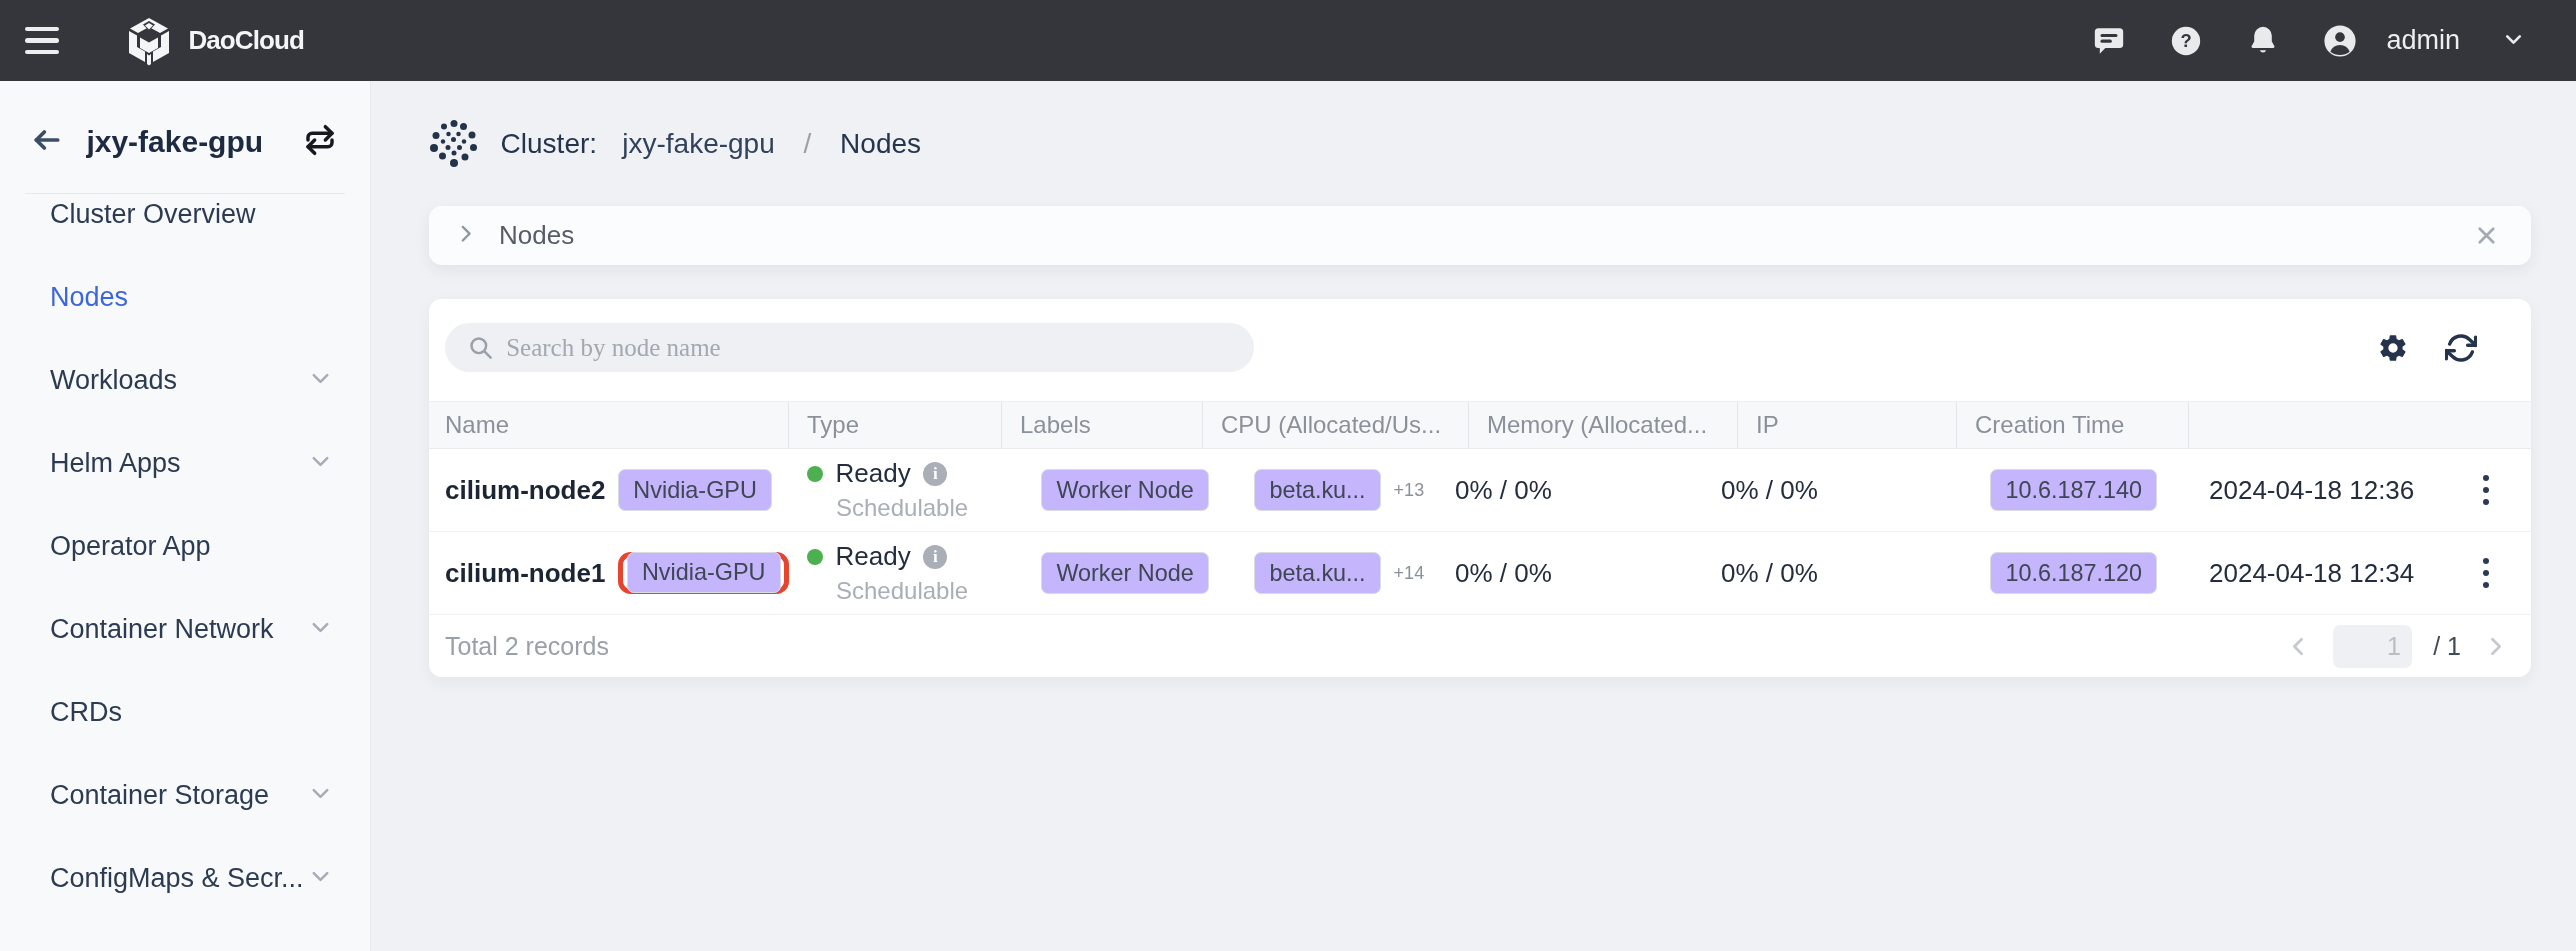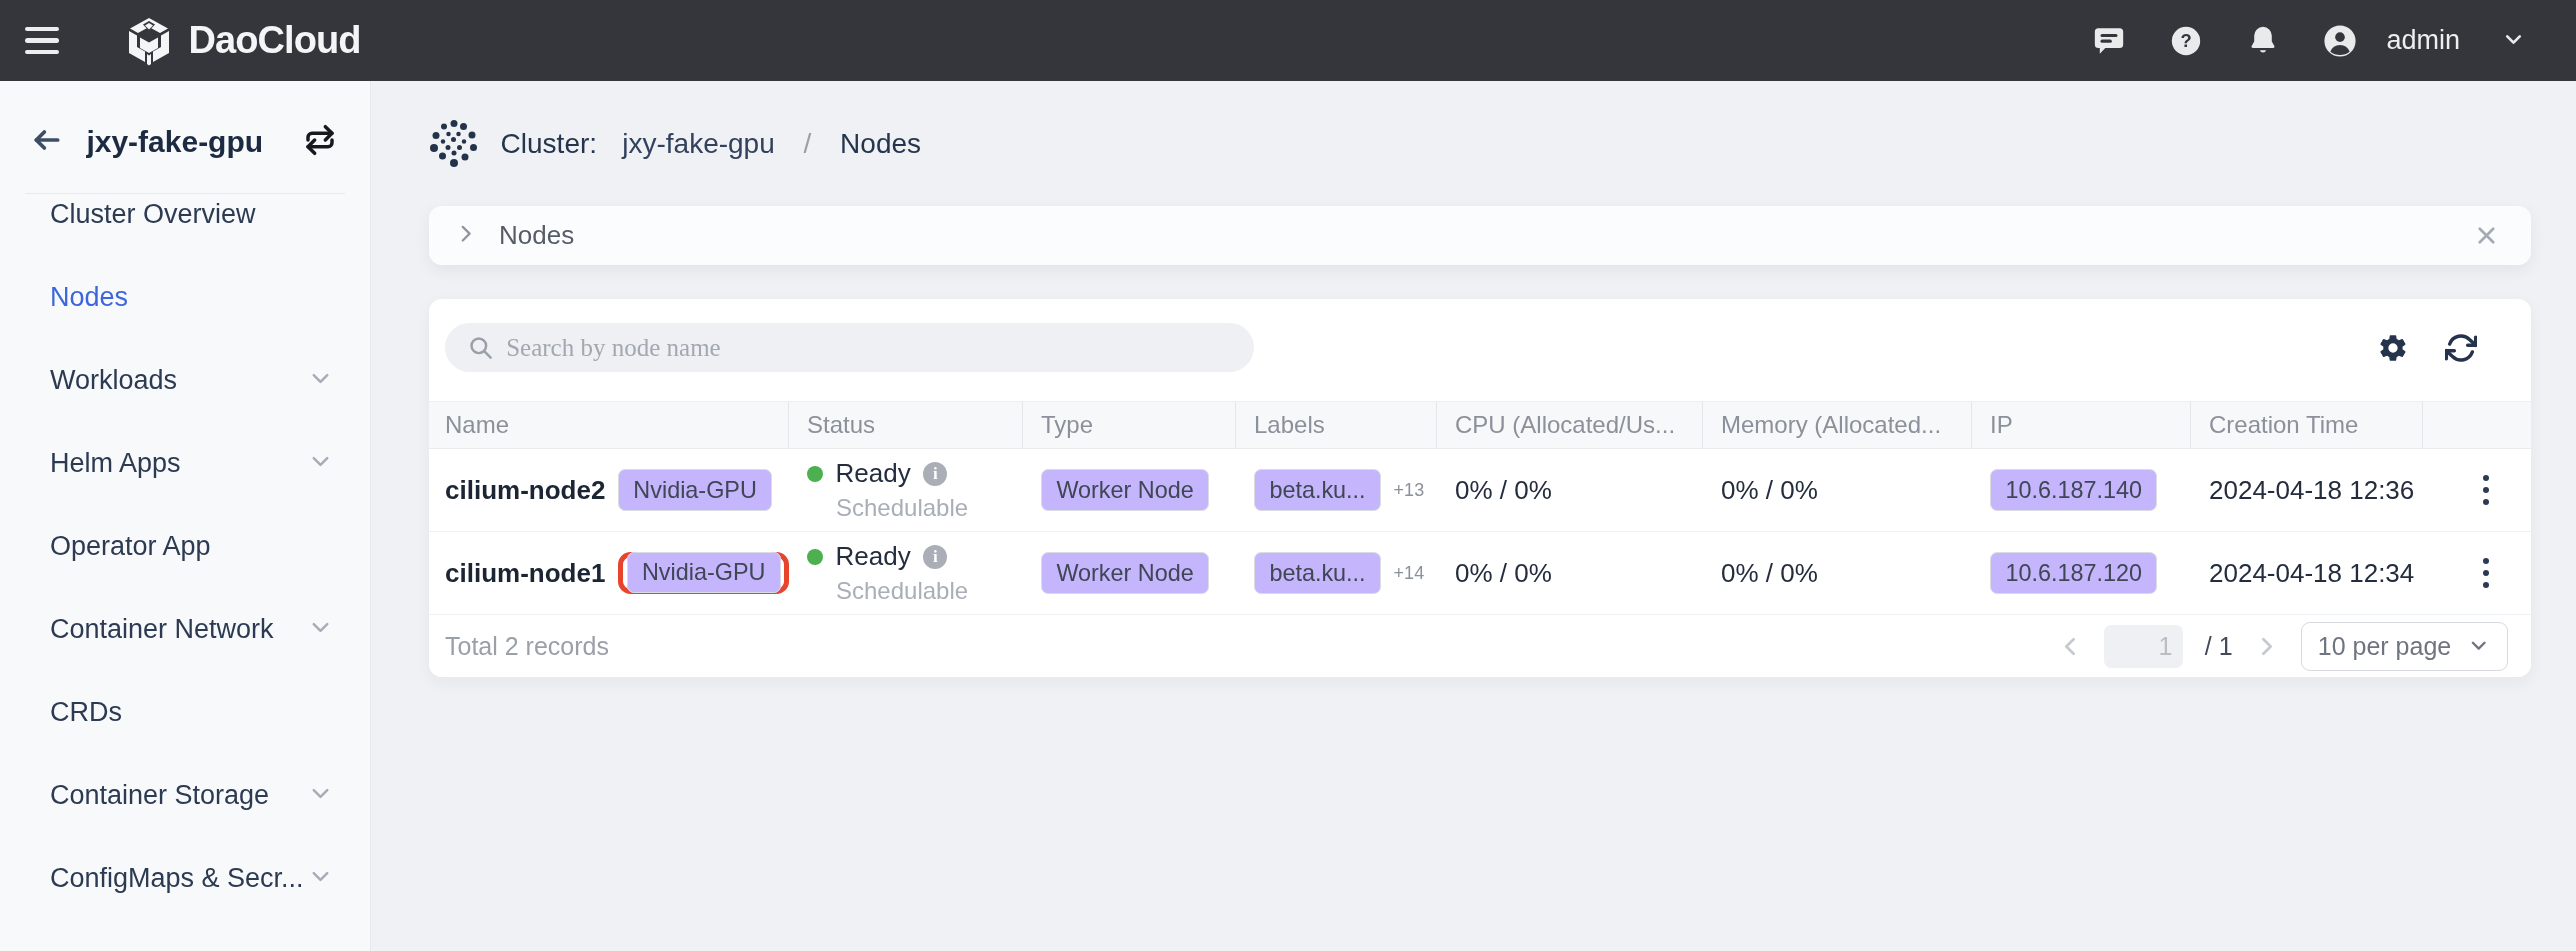--- a/index.html
+++ b/index.html
@@ -5,21 +5,21 @@
   * { box-sizing: border-box; margin: 0; padding: 0; }
   html,body { width:2576px; height:952px; overflow:hidden; }
   body { font-family:"Liberation Sans", sans-serif; background:#eff1f4; }
 
   
   .topbar { height:81px; background:#34363b; display:flex; align-items:center; color:#e9eaec; }
   .hamburger { margin-left:25px; width:43px; height:43px; display:flex; flex-direction:column; justify-content:center; gap:7.2px; cursor:pointer; }
   .hamburger span { display:block; width:34px; height:4.5px; border-radius:2.7px; background:#eceef0; }
   .logo { margin-left:56px; display:flex; align-items:center; gap:14.4px; }
   .logo svg { width:50px; height:50px; }
-  .logo .brand { font-size:38px; font-weight:700; color:#f4f5f6; letter-spacing:-0.9px; }
+  .logo .brand { font-size:26px; font-weight:700; color:#f4f5f6; letter-spacing:-0.9px; }
   .topbar-right { margin-left:auto; margin-right:50px; display:flex; align-items:center; gap:41px; }
   .tb-icon { width:36px; height:36px; display:flex; align-items:center; justify-content:center; }
   .tb-icon svg { width:34px; height:34px; }
   .username { font-size:27px; color:#eceef0; margin-left:-12.6px; }
   .tb-chev svg { width:25px; height:25px; }
 
   
   .main { display:flex; height:871px; }
 
   
@@ -283,23 +283,20 @@
               <polyline points="1 20 1 14 7 14"></polyline>
               <path d="M3.51 9a9 9 0 0 1 14.85-3.36L23 10M1 14l4.64 4.36A9 9 0 0 0 20.49 15"></path>
             </svg>
         </div>
       </div>
 
       <div class="thead">
         <div class="th c-name">
             <span>Name</span>
           </div>
-        <div class="th c-status">
-            <span>Status</span>
-          </div>
         <div class="th c-type">
             <span>Type</span>
           </div>
         <div class="th c-labels">
             <span>Labels</span>
           </div>
         <div class="th c-cpu">
             <span>CPU (Allocated/Us...</span>
           </div>
         <div class="th c-mem">
@@ -408,24 +405,18 @@
                 <polyline points="15 5 8 12 15 19"></polyline>
               </svg>
           </span>
           <input class="page-input" value="1" style="">
           <span class="page-total">/ 1</span>
           <span class="pg-chev">
             <svg viewBox="0 0 24 24" fill="none" stroke="#c6cad0" stroke-width="2.6" stroke-linecap="round" stroke-linejoin="round">
                 <polyline points="9 5 16 12 9 19"></polyline>
               </svg>
           </span>
-          <div class="page-size">
-            <span>10 per page</span>
-            <svg viewBox="0 0 24 24" fill="none" stroke="#6e7480" stroke-width="2.4" stroke-linecap="round" stroke-linejoin="round">
-                <polyline points="6 9 12 15 18 9"></polyline>
-              </svg>
-          </div>
         </div>
       </div>
     </div>
   </div>
 </div>
 
 
 </body></html>

